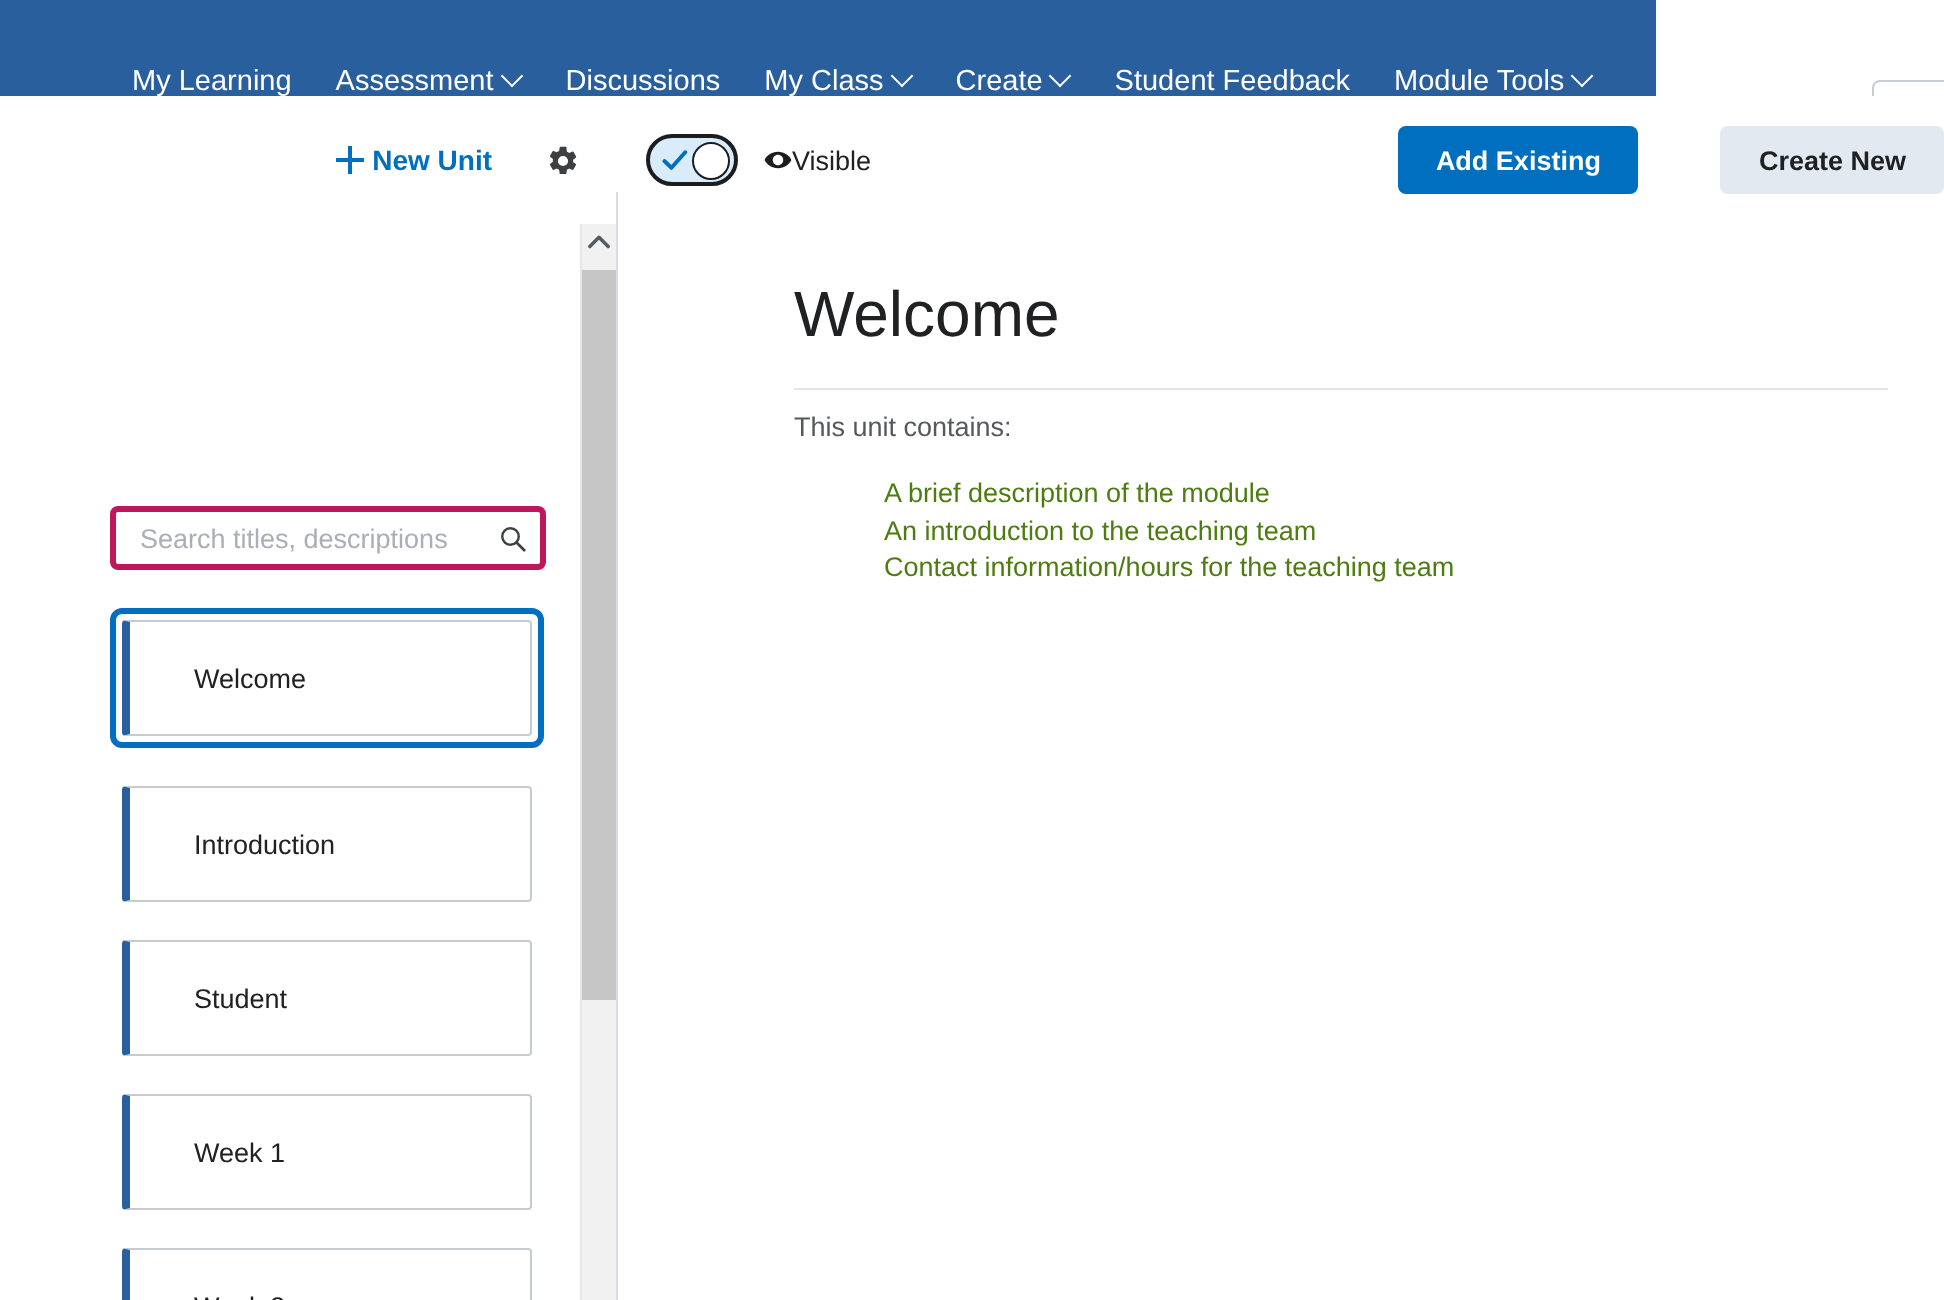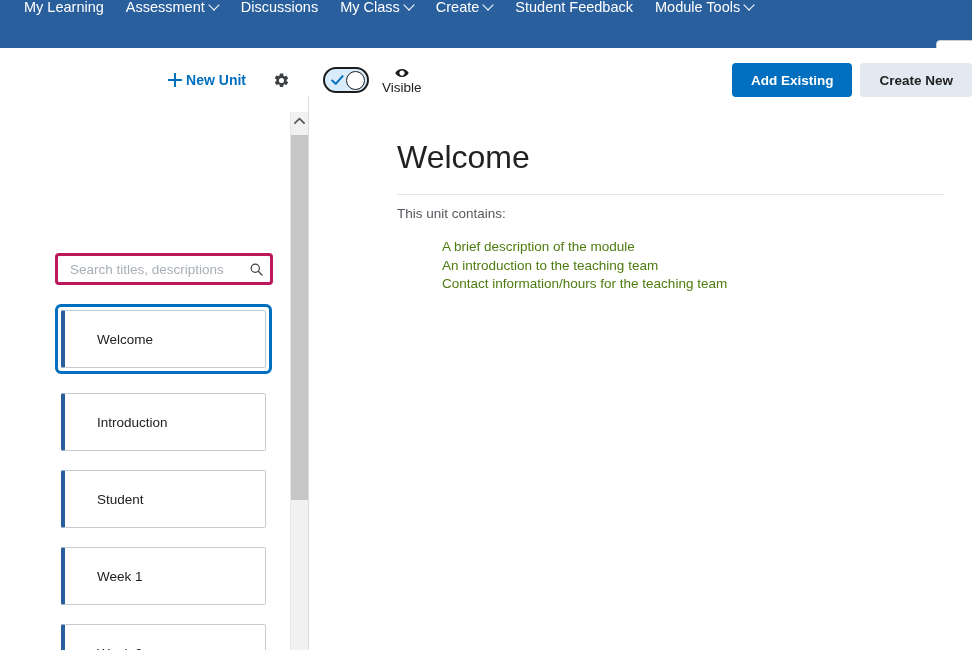--- a/index.html
+++ b/index.html
@@ -9,25 +9,25 @@
     overflow: hidden;
     background: #ffffff;
     font-family: "Liberation Sans", sans-serif;
     -webkit-font-smoothing: antialiased;
   }
 
   
   #top-nav {
     position: absolute;
     left: 0; top: 0;
-    width: 972px; height: 48px;
+    width: 828px; height: 48px;
     background: #2a5f9e;
     display: flex;
-    align-items: flex-start;
-    padding-left: 24px;
+    align-items: flex-end;
+    padding-left: 66px;
   }
   .nav-item {
     display: flex;
     align-items: center;
     gap: 5px;
     color: #ffffff;
     font-size: 14.5px;
     line-height: 1;
     margin-right: 22px;
     cursor: pointer;
@@ -144,21 +144,20 @@
     border-radius: 50%;
     background: #ffffff;
     border: 1.8px solid #1d1d1d;
   }
 
   #visible-label-wrap {
     display: flex;
     align-items: center;
     gap: 0;
     margin-left: 13px;
-    flex-direction: column;
   }
   #visible-label-wrap .vis-text {
     font-size: 13.5px;
     color: #202122;
   }
 
   #toolbar-actions {
     margin-left: auto;
     display: flex;
     align-items: center;
@@ -170,20 +169,21 @@
     font-size: 13.5px;
     font-weight: bold;
     display: flex;
     align-items: center;
     justify-content: center;
     padding: 0 19px;
     cursor: pointer;
     border: none;
     white-space: nowrap;
     font-family: "Liberation Sans", sans-serif;
+    margin-left: 33px;
   }
   .btn-primary { background: #006fbf; color: #ffffff; }
   .btn-secondary { background: #e3e9f0; color: #202122; }
 
   #toolbar-bottom-line {
     position: absolute;
     left: 309px; top: 111px;
     width: 663px; height: 1px;
     background: #e1e5e9;
   }

